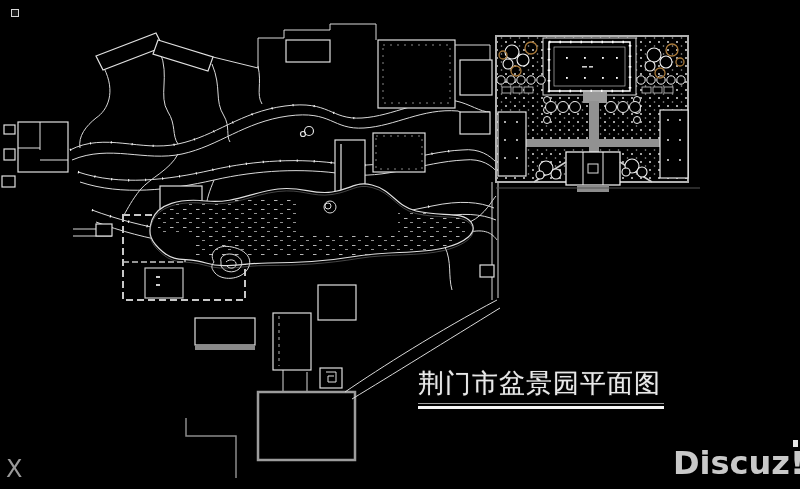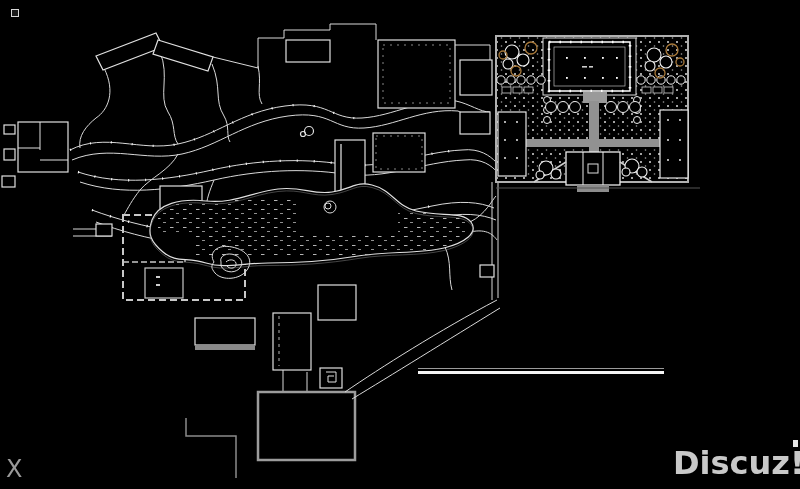--- a/index.html
+++ b/index.html
@@ -247,20 +247,21 @@
       <path d="M352,399 C390,376 448,340 500,308" stroke="#d9d9d9" stroke-width="1"></path>
       <path d="M186,418 V436 H236 V478" stroke="#8a8a8a" stroke-width="1.5"></path>
     </g>
   </svg>
 
   <div class="view-marker"></div>
 
   <div class="edge-tick"></div>
 
   <div class="title-block">
+    <div class="title-text">荆门市盆景园平面图</div>
     <div class="title-underline-thin"></div>
     <div class="title-underline-thick"></div>
   </div>
 
   <div class="watermark">Discuz!</div>
 
   <div class="axis-x">X</div>
 
 </div>
 

